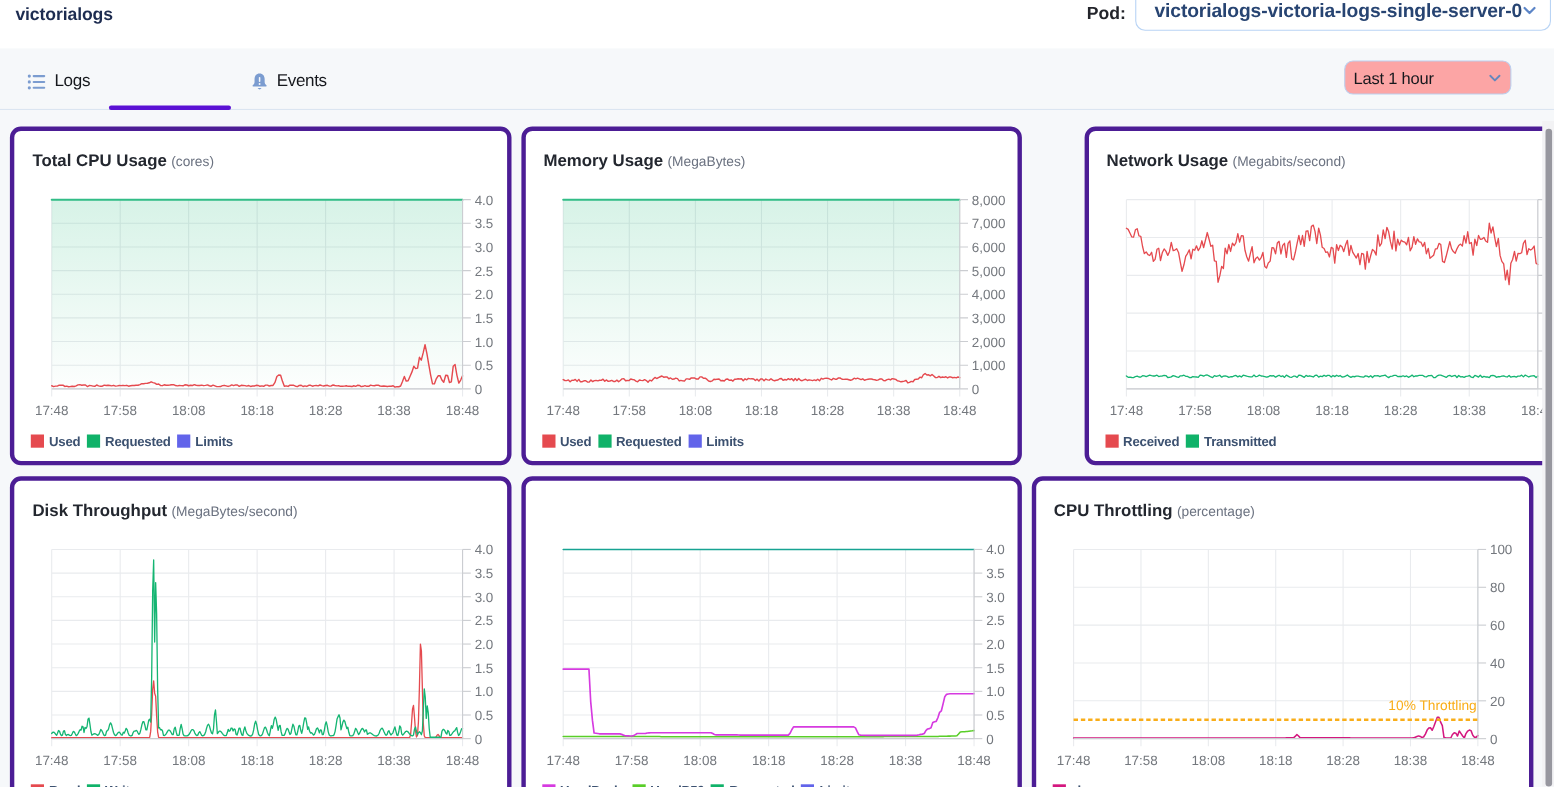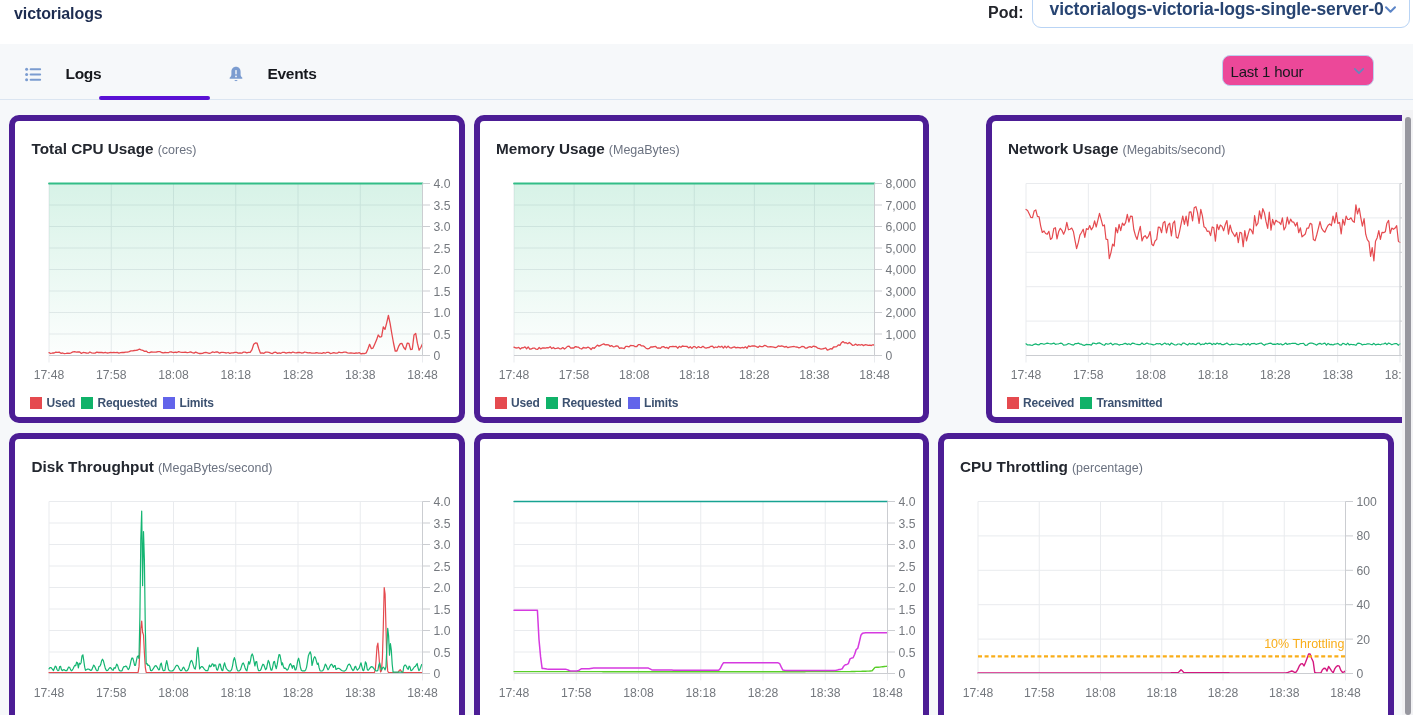--- a/index.html
+++ b/index.html
@@ -2,26 +2,26 @@
 <html><head><meta charset="utf-8">
 <style>
 * { margin:0; padding:0; box-sizing:border-box; }
 html,body { width:1413px; height:715px; overflow:hidden; font-family:"Liberation Sans",sans-serif; background:#f6f8fa; }
 .hdr { position:absolute; left:0; top:0; width:1413px; height:60px; background:#fff; border-bottom:1px solid #dde7f3; }
 .brand { position:absolute; left:14px; top:5px; font-size:16px; font-weight:700; color:#1d2c50; letter-spacing:-0.1px; }
 .podlbl { position:absolute; left:988px; top:4px; font-size:16px; font-weight:700; color:#23252b;text-align:right; }
 .podsel { position:absolute; left:1031.5px; top:-9px; width:378px; height:37px; background:#fff; border:1.5px solid #b9d4f5; border-radius:9px; }
 .podsel .txt { position:absolute; left:17px; top:7px; font-size:17.5px; font-weight:700; color:#274472; letter-spacing:-0.1px; }
 .tabs { position:absolute; left:0; top:44px; width:1413px; height:56px; background:#f6f8fa; border-bottom:1px solid #dbe5f1; }
-.tab { position:absolute; top:0; height:55px; padding-top:5px; display:flex; align-items:center; gap:24px; font-size:15.5px; font-weight:700; color:#16181d; letter-spacing:-0.3px; }
+.tab { position:absolute; top:0; height:55px; padding-top:5px; display:flex; align-items:center; gap:8px; font-size:15.5px; font-weight:400; color:#16181d; letter-spacing:-0.3px; }
 .ticon { display:block; }
 .underline { position:absolute; left:99px; top:52.3px; width:111px; height:3.7px; background:#5a11d4; border-radius:2px; }
-.timesel { position:absolute; left:1221.5px; top:55px; width:152px; height:31px; background:#ec4899; border:1px solid #bccfee; border-radius:8px; z-index:5; }
+.timesel { position:absolute; left:1221.5px; top:55px; width:152px; height:31px; background:#fca5a5; border:1px solid #bccfee; border-radius:8px; z-index:5; }
 .timesel .txt { position:absolute; left:8px; top:6.5px; font-size:15px; font-weight:400; color:#16181d; letter-spacing:-0.2px; }
-.card { position:absolute; width:455.5px; height:307.5px; background:#fff; border:6px solid #4c1d95; border-radius:10px; }
+.card { position:absolute; width:455.5px; height:307.5px; background:#fff; border:4px solid #4c1d95; border-radius:10px; }
 .ct { position:absolute; left:16.5px; top:19px; font-size:15.3px; font-weight:700; color:#23272f; }
 .cu { font-size:12.5px; font-weight:400; color:#6b7280; }
 .legend { position:absolute; left:15px; top:275px; display:flex; align-items:center; }
 .li { display:flex; align-items:center; font-size:12px; font-weight:700; color:#3c5170; letter-spacing:-0.2px; margin-right:6px; }
 .sq { display:inline-block; width:12px; height:12px; margin-right:4.5px; }
 .sbtrack { position:absolute; left:1402px; top:110px; width:11px; height:605px; background:#f2f2f4; }
 .sbthumb { position:absolute; left:1404.5px; top:117px; width:6.5px; height:598px; background:#97979f; border-radius:3.5px; }
 </style></head>
 <body>
 <svg width="0" height="0" style="position:absolute">

